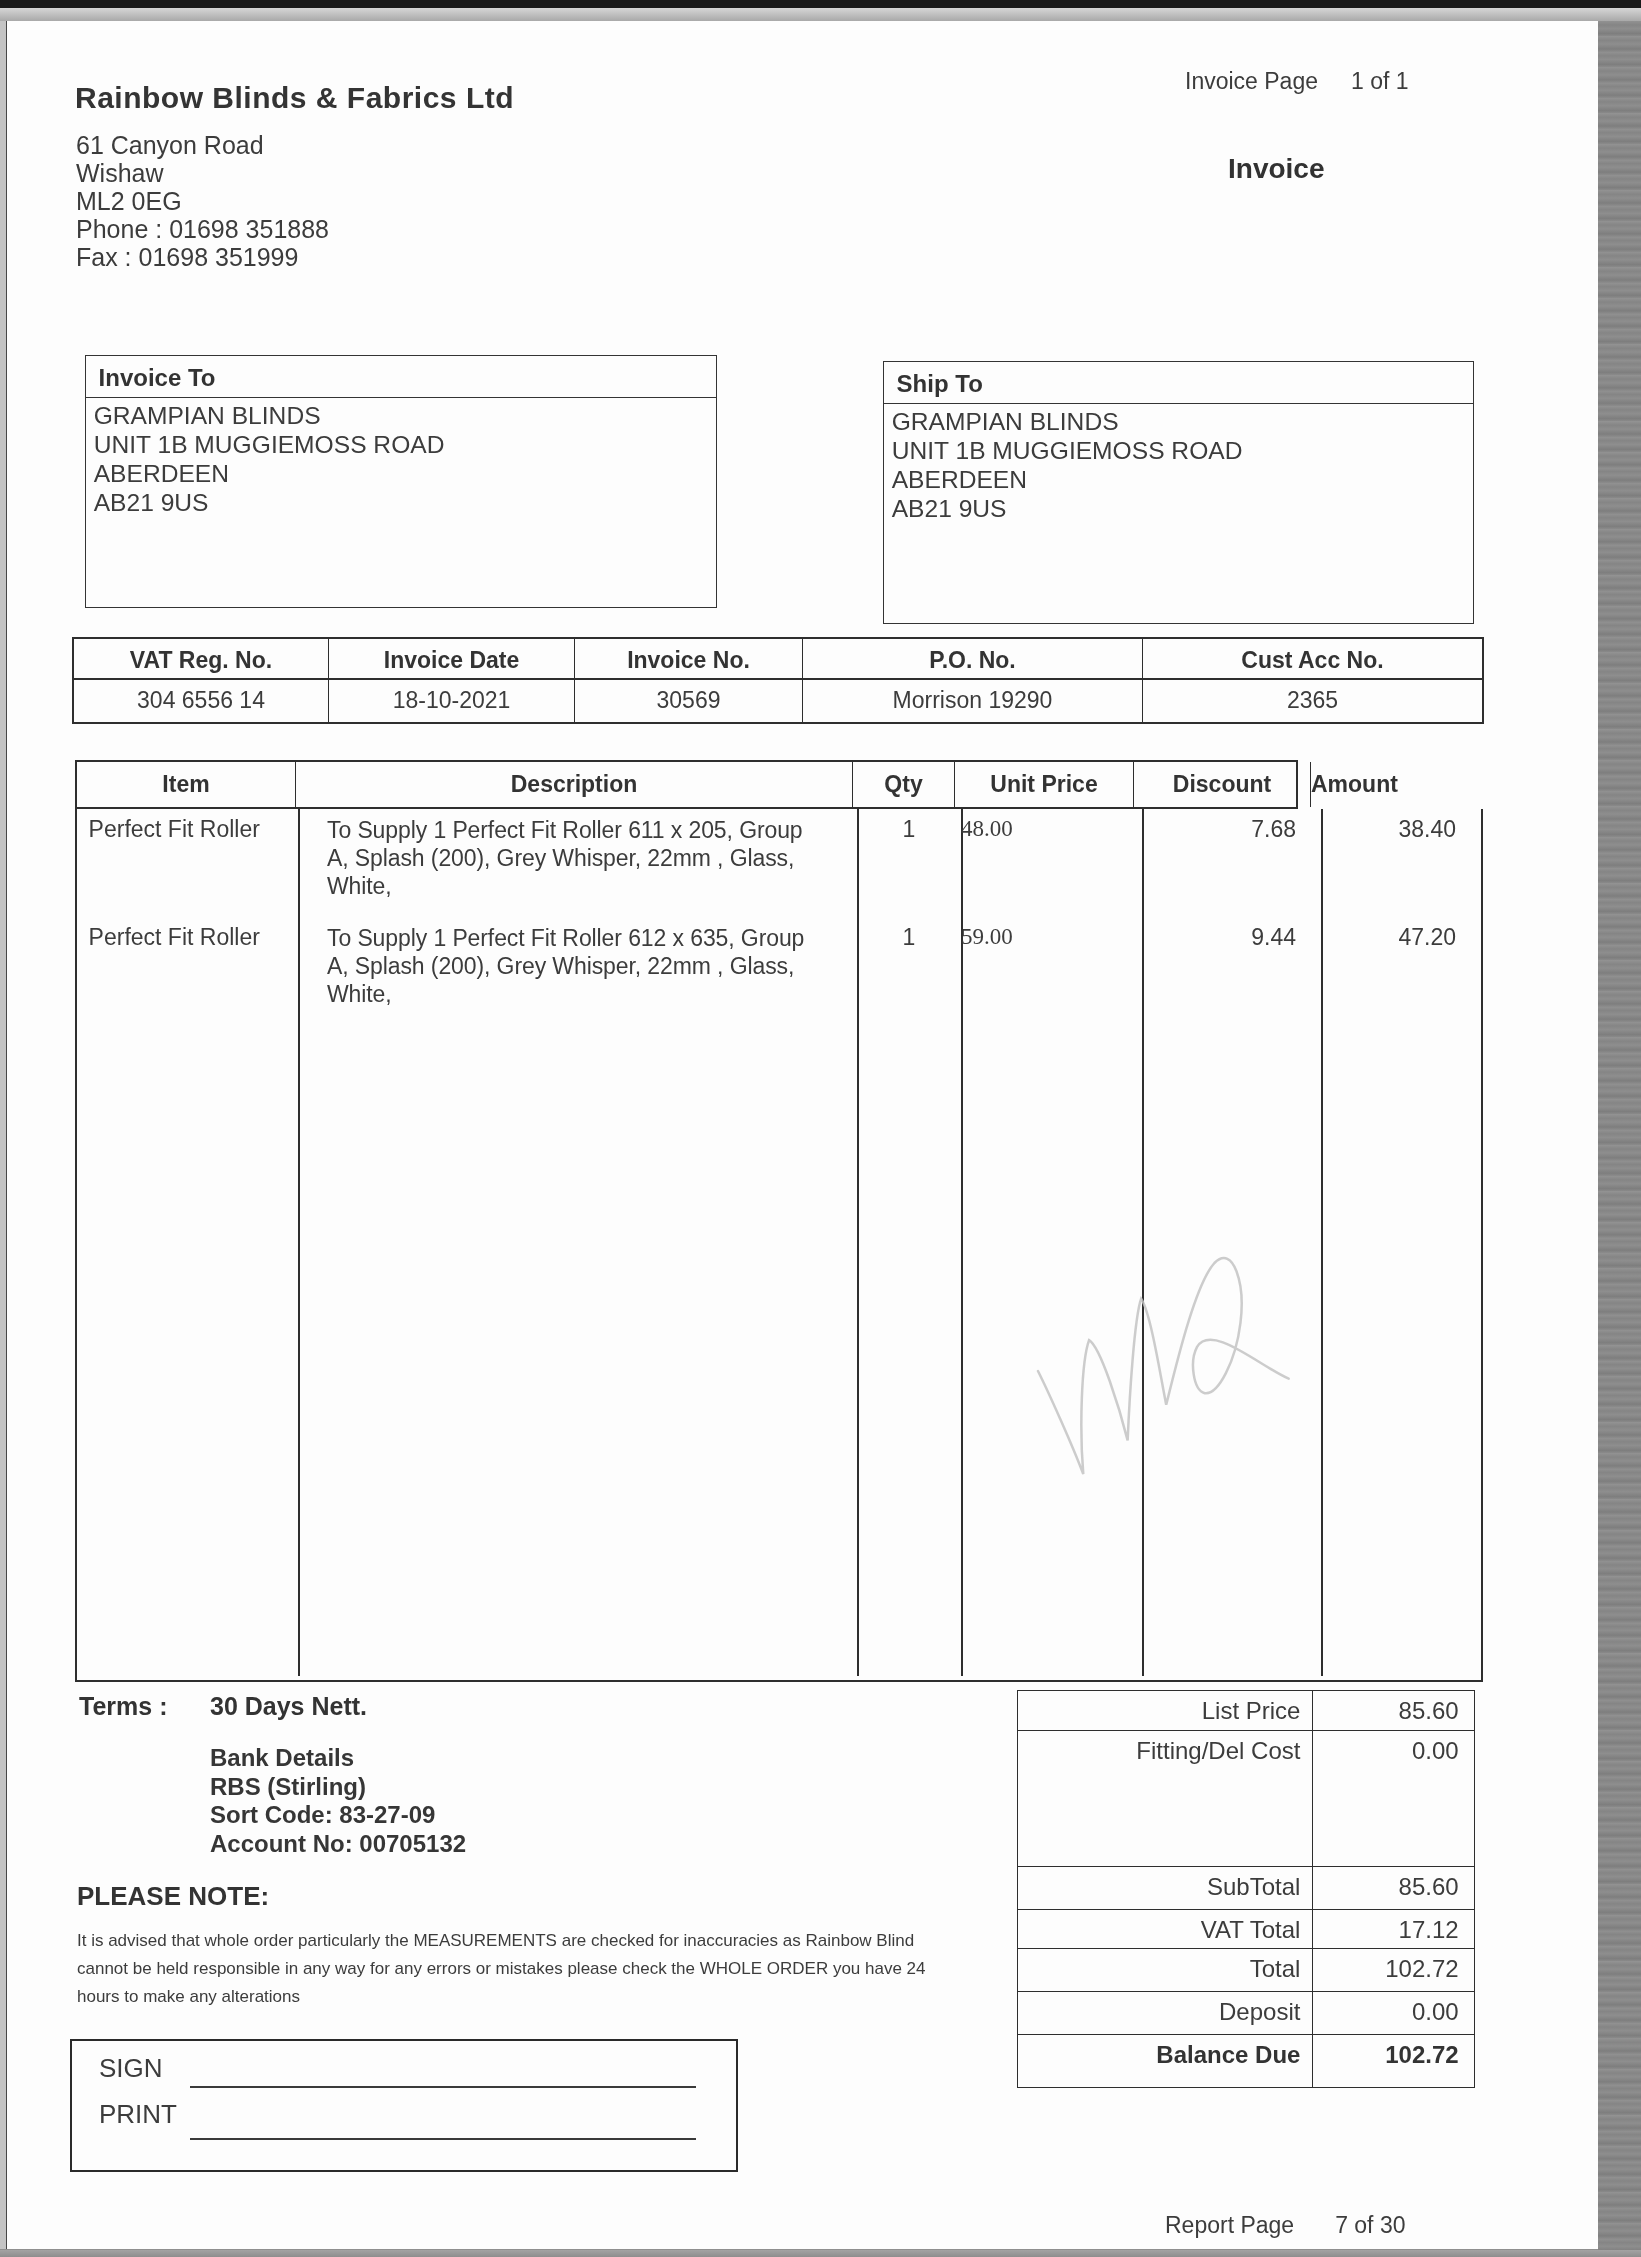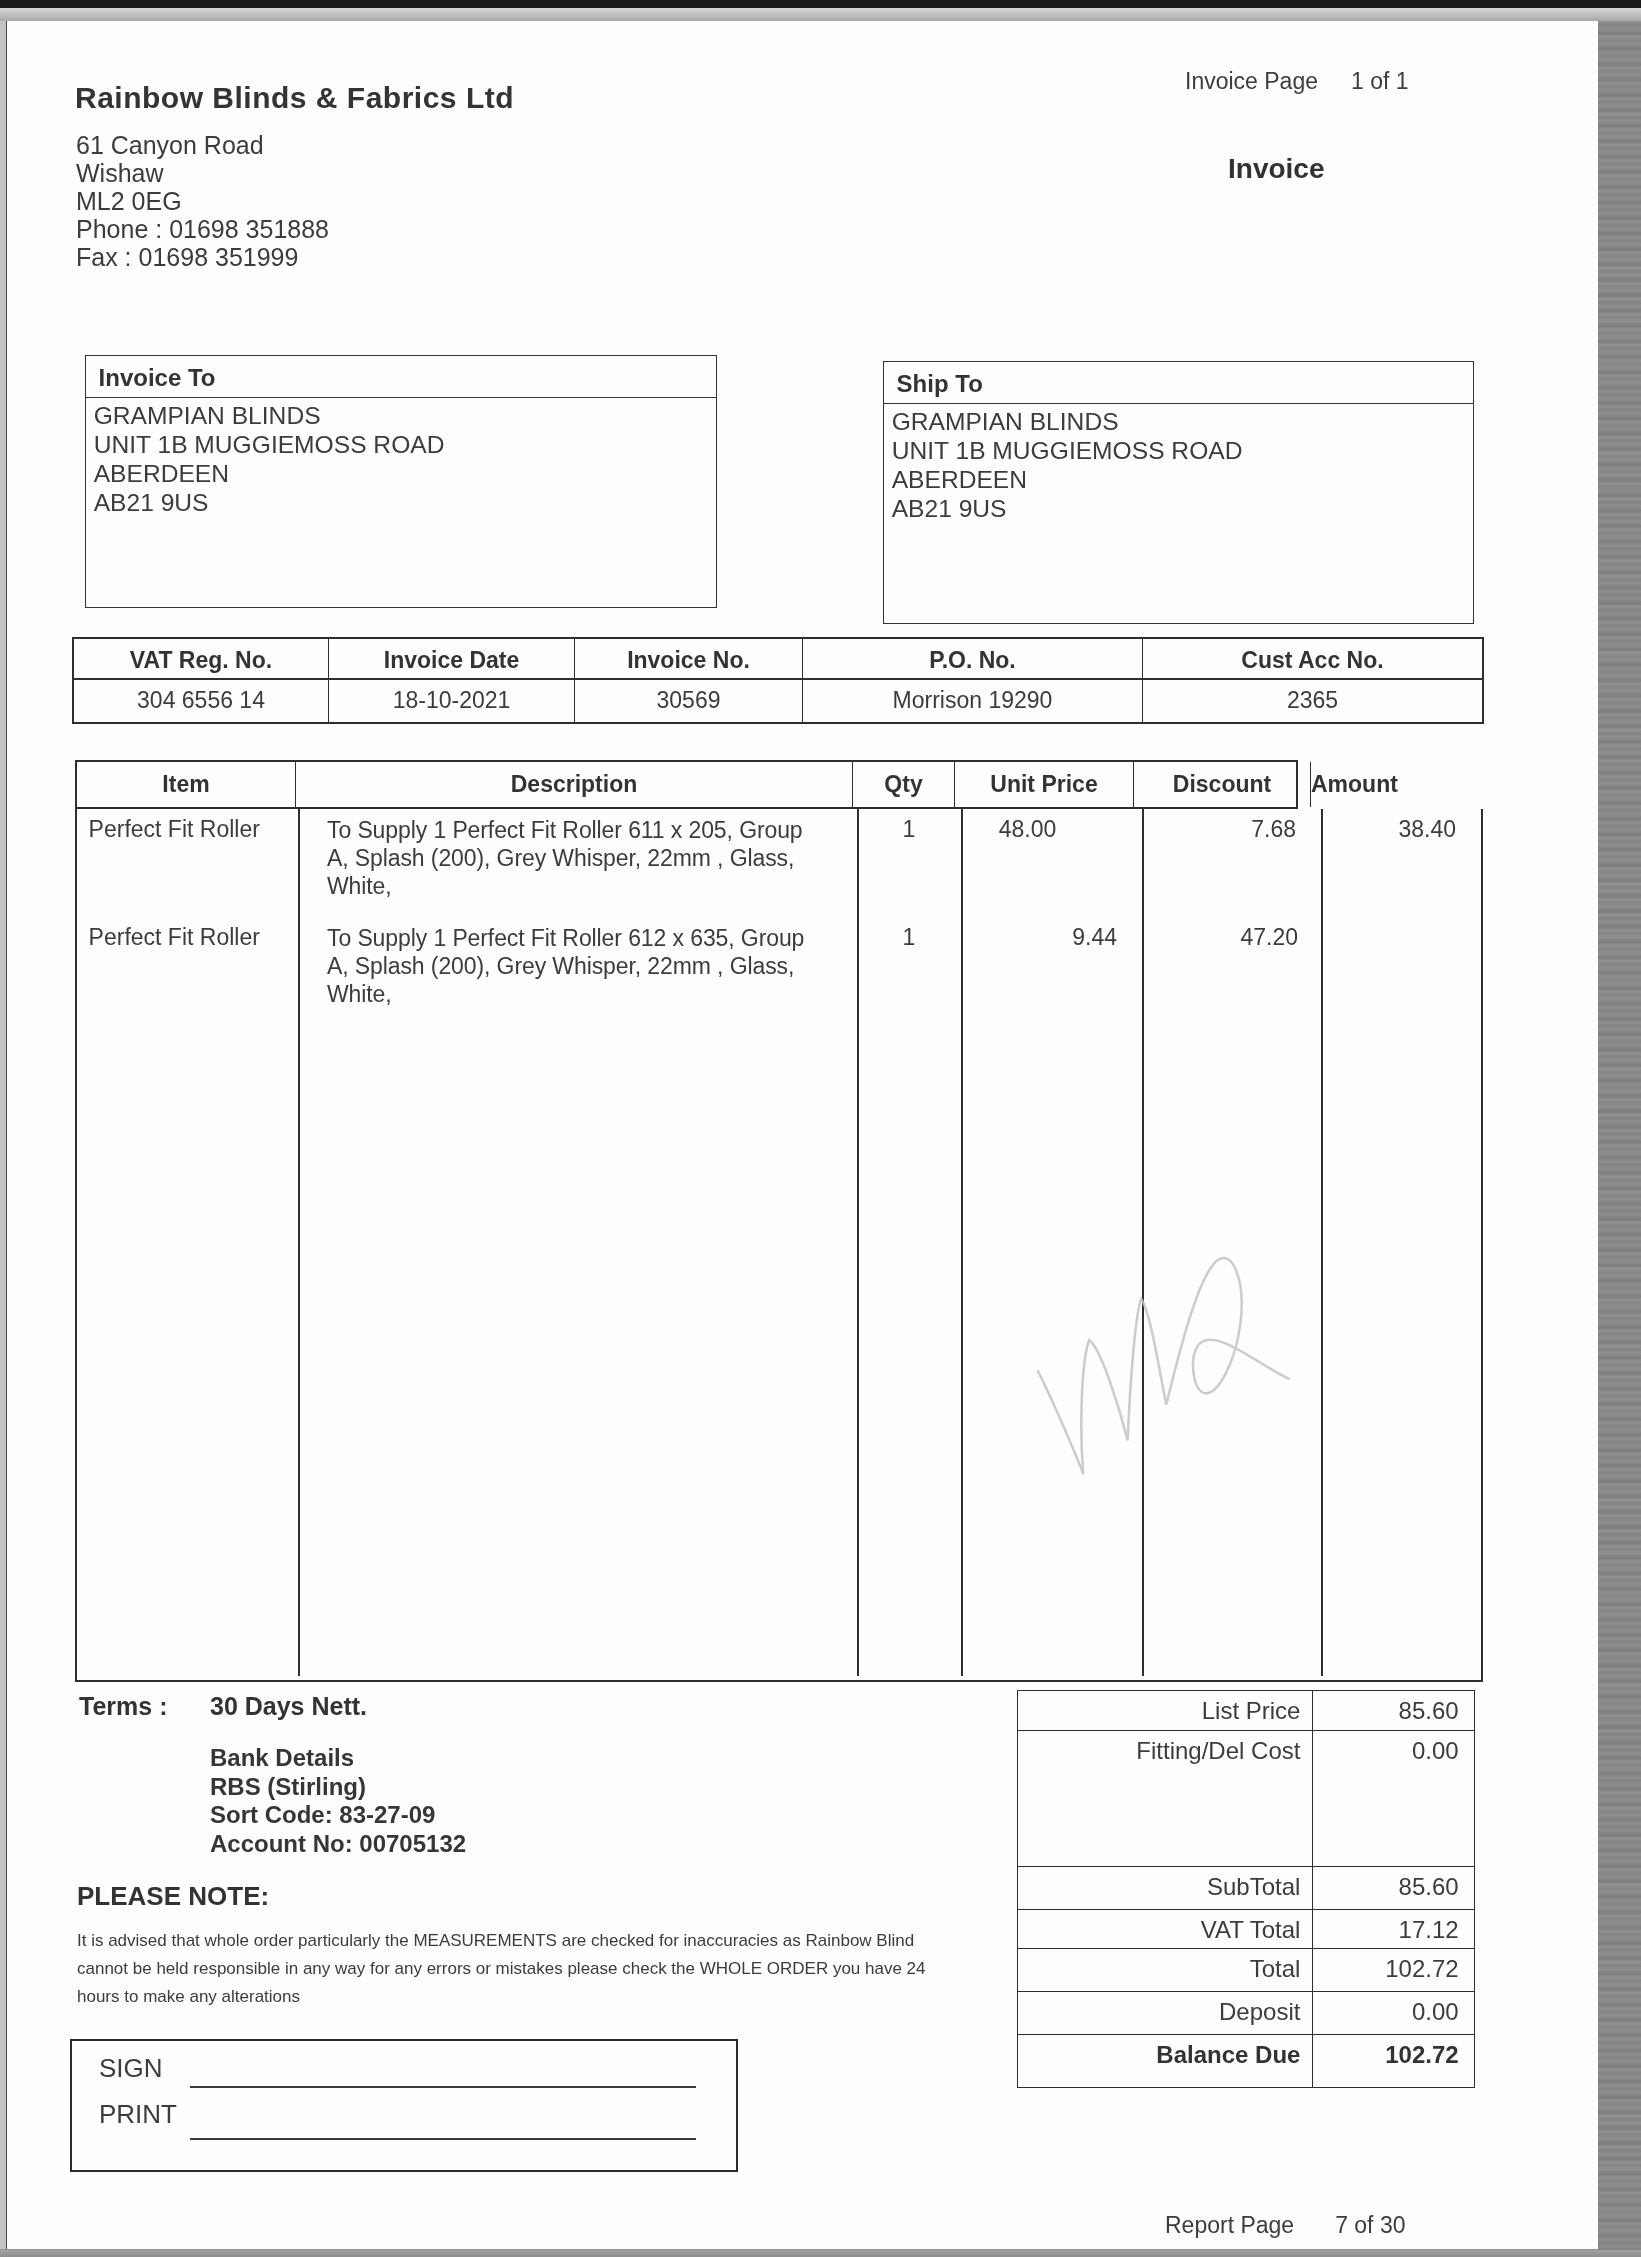--- a/index.html
+++ b/index.html
@@ -47,21 +47,21 @@
     display:grid;grid-template-columns:219px 557px 102px 179px 177px 1fr;}
   .items-head .cell{box-sizing:border-box;border-right:1.9px solid #2e2e2e;text-align:center;font-weight:bold;font-size:23px;padding-top:8.7px;color:#333;}
   .items-head .cell:last-child{border-right:none;}
   .items-body{left:75px;top:809px;width:1408px;height:873px;border:2.9px solid #2e2e2e;border-top:none;box-sizing:border-box;}
   .items-grid{position:absolute;left:0;top:0;width:1402px;display:grid;grid-template-columns:221px 559px 104px 181px 179px 158px;
     row-gap:24px;padding-top:6.8px;font-size:23px;color:#3c3c3c;}
   .col-line{position:absolute;top:0;width:1.9px;height:867px;background:#2e2e2e;}
   .cell-item{padding-left:11.6px;}
   .cell-desc{padding-left:29px;font-size:23px;line-height:28px;letter-spacing:-0.1px;}
   .cell-qty{text-align:center;}
-  .cell-price{text-align:center;padding-right:48px;}
+  .cell-price{text-align:left;padding-right:48px;font-family:Liberation Serif, serif;}
   .cell-disc{text-align:right;padding-right:25px;}
   .cell-amt{text-align:right;padding-right:23px;}
 
   
   .squiggle{left:1004px;top:1236px;}
 
   
   .terms-label{left:79px;top:1692px;font-size:25px;font-weight:bold;color:#333;}
   .terms-value{left:210px;top:1692px;font-size:25px;font-weight:bold;color:#333;}
   .bank-block{left:210px;top:1744px;font-size:24px;font-weight:bold;line-height:28.5px;color:#363636;}
@@ -177,20 +177,21 @@
       <div class="cell-disc">7.68</div>
       <div class="cell-amt">38.40</div>
 
       <div class="cell-item">Perfect Fit Roller</div>
       <div class="cell-desc">
         <div>To Supply 1 Perfect Fit Roller  612 x 635, Group</div>
         <div>A, Splash (200), Grey Whisper, 22mm , Glass,</div>
         <div>White,</div>
       </div>
       <div class="cell-qty">1</div>
+      <div class="cell-price">59.00</div>
       <div class="cell-disc">9.44</div>
       <div class="cell-amt">47.20</div>
     </div>
   </div>
 
   <svg class="abs squiggle" width="309" height="270" viewBox="0 0 320 280">
     <path d="M 35 140 C 45 160 70 215 82 247 C 78 200 80 130 88 108 C 100 115 120 180 128 212 C 130 165 135 85 142 65 C 152 80 162 145 168 175 C 178 135 198 50 218 28 C 238 8 250 50 245 90 C 240 130 222 165 208 163 C 196 160 192 130 200 115 C 215 90 265 135 295 148" fill="none" stroke="#c3c3c3" stroke-width="2.6" stroke-linecap="round" opacity="0.85"></path>
   </svg>
 
   <div class="abs terms-label">Terms :</div>

